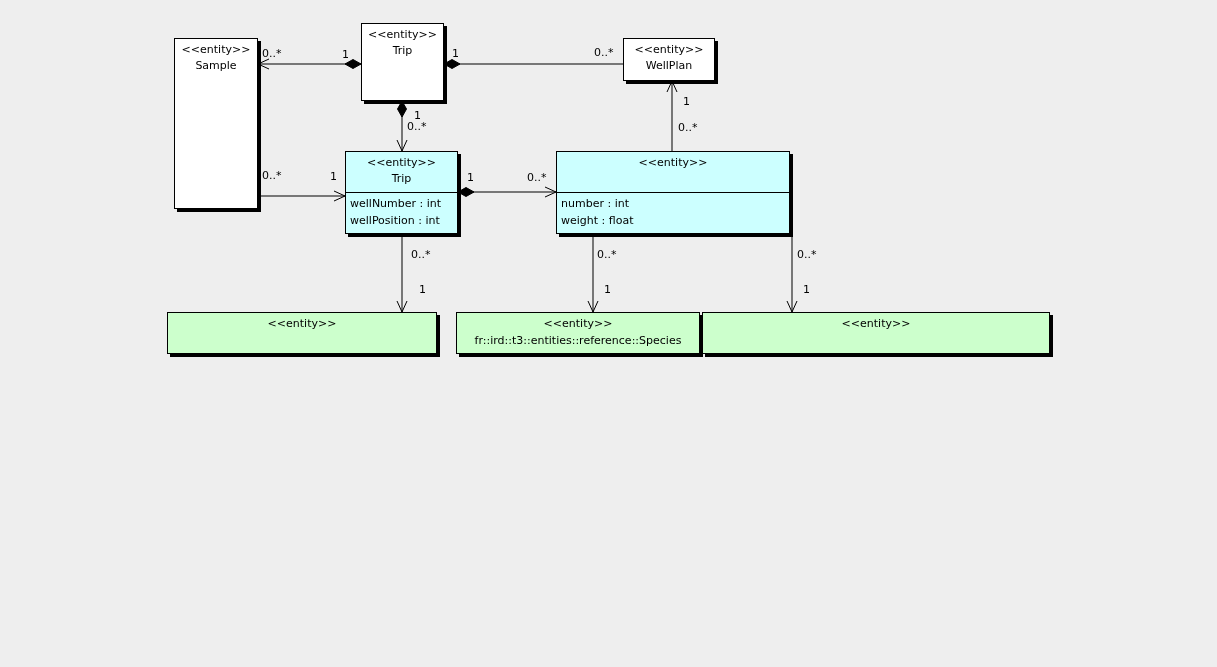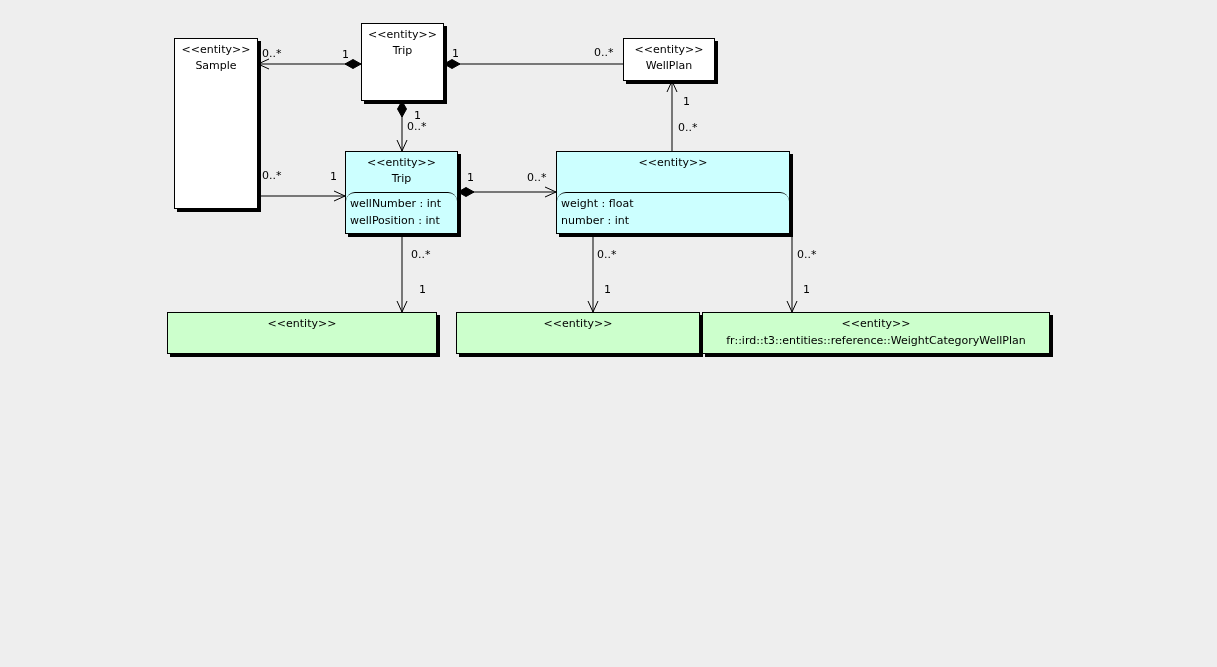--- a/index.html
+++ b/index.html
@@ -22,21 +22,21 @@
     border:1px solid #000;
     box-shadow:3px 3px 0 #000;
     font-size:11px; line-height:16px;
   }
   .hdr { padding-top:3px; text-align:center; }
   .stereo, .ename { text-align:center; white-space:nowrap; }
   .attrs {
     position:absolute; left:0; right:0; top:40px; bottom:0;
     border-top:1px solid #000;
     padding:2px 4px; box-sizing:border-box;
-    text-align:left; line-height:17px; white-space:nowrap;border-radius:9px;
+    text-align:left; line-height:17px; white-space:nowrap;
   }
 
   #e-sample      { left:174px; top:38px;  width:84px;  height:171px; background:#ffffff; }
   #e-trip        { left:361px; top:23px;  width:83px;  height:78px;  background:#ffffff; }
   #e-activity    { left:623px; top:38px;  width:92px;  height:43px;  background:#ffffff; }
   #e-well        { left:345px; top:151px; width:113px; height:83px;  background:#ccffff; }
   #e-wellplan    { left:556px; top:151px; width:234px; height:83px;  background:#ccffff; }
   #e-welldestiny { left:167px; top:312px; width:270px; height:42px;  background:#ccffcc; }
   #e-species     { left:456px; top:312px; width:244px; height:42px;  background:#ccffcc; }
   #e-weightcat   { left:702px; top:312px; width:348px; height:42px;  background:#ccffcc; }
@@ -139,41 +139,41 @@
       <div>wellNumber : int</div>
       <div>wellPosition : int</div>
     </div>
   </div>
 
   <div class="entity" id="e-wellplan">
     <div class="hdr">
       <div class="stereo">&lt;&lt;entity&gt;&gt;</div>
     </div>
     <div class="attrs">
+      <div>number : int</div>
       <div>weight : float</div>
-      <div>number : int</div>
     </div>
   </div>
 
   <div class="entity" id="e-welldestiny">
     <div class="hdr">
       <div class="stereo">&lt;&lt;entity&gt;&gt;</div>
     </div>
   </div>
 
   <div class="entity" id="e-species">
     <div class="hdr">
       <div class="stereo">&lt;&lt;entity&gt;&gt;</div>
+      <div class="ename">fr::ird::t3::entities::reference::Species</div>
     </div>
   </div>
 
   <div class="entity" id="e-weightcat">
     <div class="hdr">
       <div class="stereo">&lt;&lt;entity&gt;&gt;</div>
-      <div class="ename">fr::ird::t3::entities::reference::WeightCategoryWellPlan</div>
     </div>
   </div>
 
   <div class="mult" id="m-st-s">0..*</div>
   <div class="mult" id="m-st-t">1</div>
   <div class="mult" id="m-ta-t">1</div>
   <div class="mult" id="m-ta-a">0..*</div>
   <div class="mult" id="m-tw-t">1</div>
   <div class="mult" id="m-tw-w">0..*</div>
   <div class="mult" id="m-sw-s">0..*</div>

